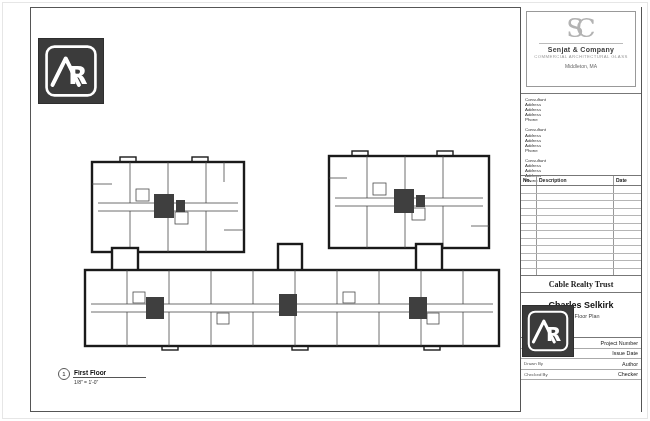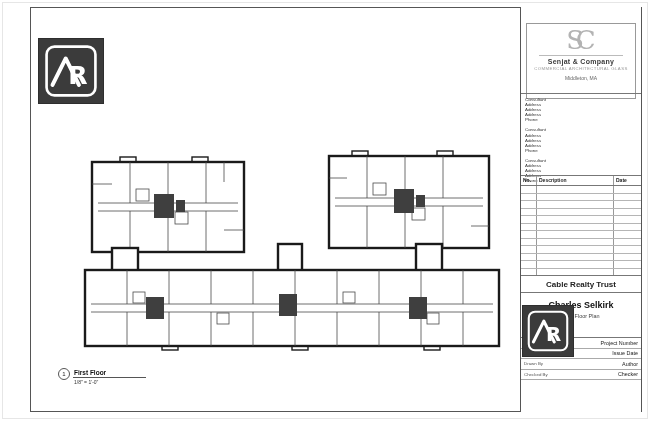--- a/index.html
+++ b/index.html
@@ -27,21 +27,21 @@
   .vt-name  { font-size:6.5px; font-weight:bold; color:#111; border-bottom:1px solid #555;
               padding:1px 40px 1px 1px; }
   .vt-scale { font-size:5px; color:#333; padding:1px 0 0 1px; }
 
   
   .titleblock { position:absolute; left:520px; top:7px; width:121px; height:405px;
                 border-left:1.3px solid #555; background:#fff; }
   .tb-sec { position:absolute; left:0; width:100%; border-top:1px solid #777; }
 
   .tb-firm { top:0; height:86px; border-top:none; }
-  .firm-card { margin:16px 5px; height:76px; border:1px solid #999; text-align:center; padding-top:2px; }
+  .firm-card { margin:4px 5px; height:76px; border:1px solid #999; text-align:center; padding-top:2px; }
   .firm-monogram { font-family:"DejaVu Serif", serif; font-size:26px; line-height:28px;
                    color:#b3b3b3; letter-spacing:-0.32em; padding-right:0.32em; }
   .firm-sep { width:78%; height:1px; background:#bbb; margin:1px auto 2px auto; }
   .firm-name { font-size:7px; font-weight:bold; color:#3c3c3c; letter-spacing:0.3px; }
   .firm-tagline { font-size:4.3px; color:#999; letter-spacing:0.4px; margin-top:1px; }
   .firm-location { font-size:5px; color:#666; margin-top:4px; }
 
   .tb-consultants { top:86px; height:82px; padding:3px 0 0 4px; }
   .consultant { margin-bottom:5px; }
   .consultant span { display:block; font-size:4.4px; line-height:5.1px; color:#333; }
@@ -49,21 +49,21 @@
   .tb-revisions { top:168px; height:100px; display:flex; flex-direction:column; }
   .rev-header, .rev-row { display:flex; width:100%; }
   .rev-header { height:10px; border-bottom:1px solid #777; font-size:5px; font-weight:bold;
                 color:#222; line-height:9px; }
   .rev-row { flex:1; border-bottom:0.5px solid #b5b5b5; }
   .rev-row:last-child { border-bottom:none; }
   .c-no   { width:16px; border-right:0.5px solid #999; padding-left:2px; }
   .c-desc { flex:1; border-right:0.5px solid #999; padding-left:2px; }
   .c-date { width:27px; padding-left:2px; }
 
-  .tb-owner { top:268px; height:18px; text-align:center; font-family:Liberation Sans, sans-serif;
+  .tb-owner { top:268px; height:18px; text-align:center; font-family:Liberation Serif, serif;
               font-size:8px; font-weight:bold; color:#222; line-height:17px; border-bottom:1px solid #777; }
   .tb-project { top:286px; height:44px; border-top:none; text-align:center; padding-top:7px; }
   .project-name { font-size:9px; font-weight:bold; color:#111; }
   .sheet-name { font-size:5.5px; color:#444; margin-top:3px; }
 
   .tb-fields { top:330px; height:42px; }
   .field-row { display:flex; justify-content:space-between; align-items:center;
                height:10.5px; padding:0 3px; border-bottom:0.5px solid #aaa; }
   .f-label { font-size:4.4px; color:#555; }
   .f-value { font-size:5.4px; color:#1a1a1a; }

